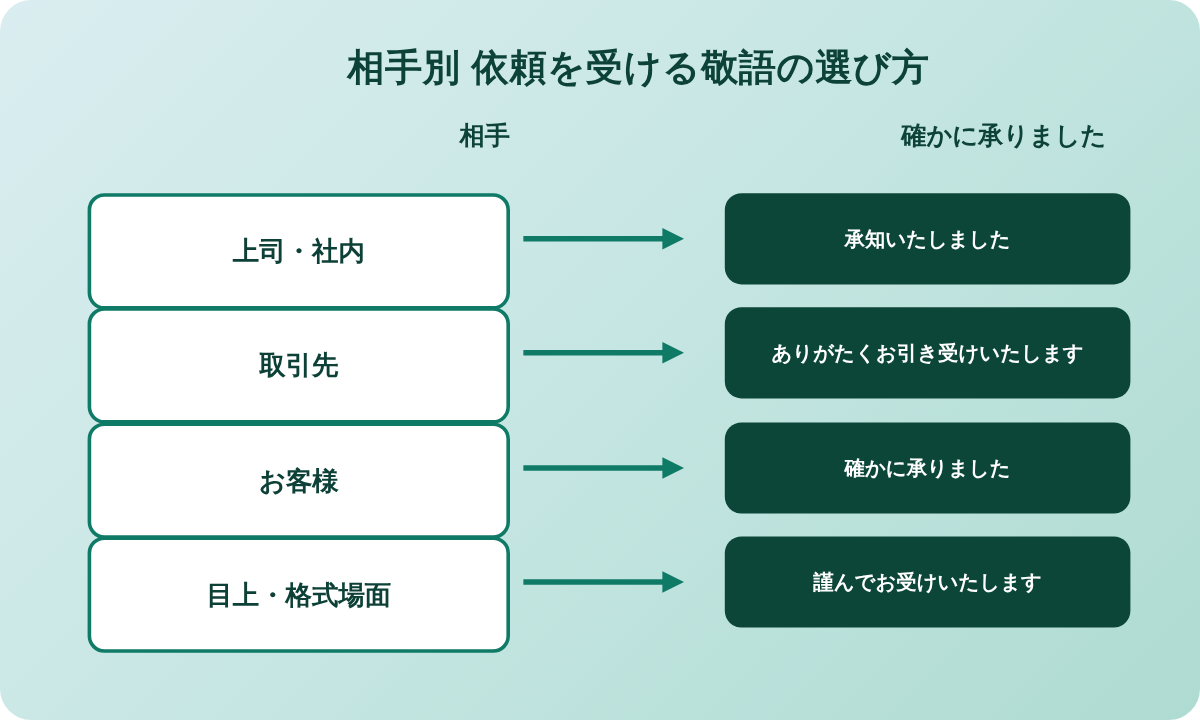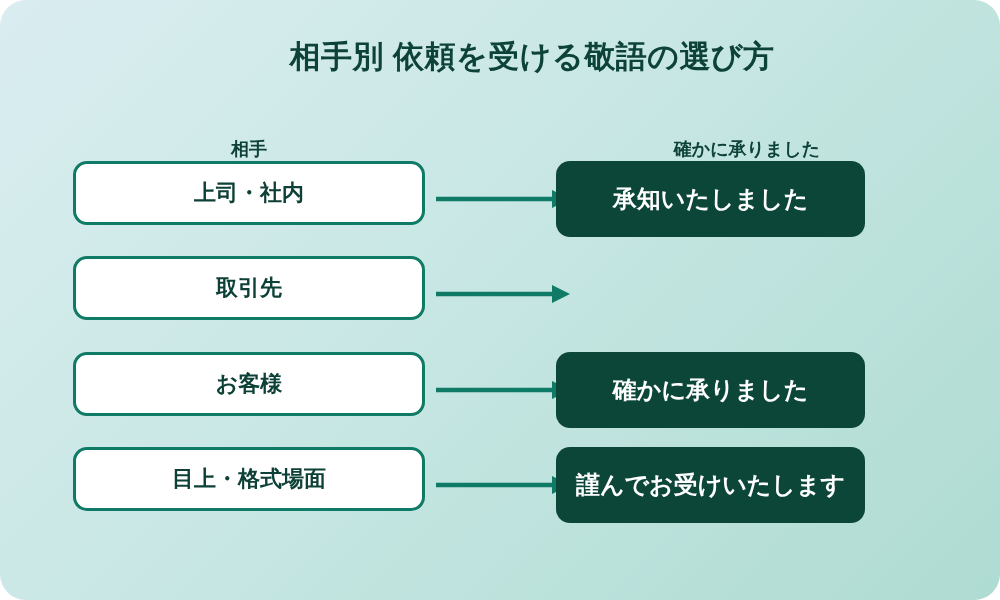--- a/index.html
+++ b/index.html
@@ -25,76 +25,75 @@
     font-size: 31px;
     font-weight: bold;
     color: #0c4237;
     letter-spacing: 0.5px;
     line-height: 38px;
     padding-left: 32px;
   }
   .col-header {
     position: absolute;
     top: 100px;
-    text-align: center;
-    font-size: 18px;
+    text-align: right;
+    font-size: 21px;
     font-weight: bold;
     color: #0c4237;
     line-height: 28px;
-    margin-top: 35px;
   }
   .col-header.left  { left: 73px;  width: 352px; }
   .col-header.right { left: 572px; width: 350px; }
   .row {
     position: absolute;
     left: 0;
     width: 100%;
     height: 76px;
   }
   .row-0 { top: 161px; }
   .row-1 { top: 256px; padding-left: 40px; }
   .row-2 { top: 352px; }
   .row-3 { top: 447px; }
   .recipient-box {
     position: absolute;
     left: 73px;
     top: 0;
     width: 352px;
-    height: 64px;
+    height: 97px;
     box-sizing: border-box;
     background: #ffffff;
     border: 3px solid #0f7a66;
     border-radius: 14px;
     display: flex;
     align-items: center;
     justify-content: center;
     font-size: 22px;
     font-weight: bold;
     color: #0d4036;
   }
   .arrow {
     position: absolute;
     left: 436px;
     top: 25px;
     width: 136px;
     height: 26px;
   }
   .expression-box {
     position: absolute;
-    left: 556px;
+    left: 604px;
     top: 0;
-    width: 309px;
+    width: 338px;
     height: 76px;
     box-sizing: border-box;
     background: #0c4639;
     border-radius: 14px;
     display: flex;
     align-items: center;
     justify-content: center;
-    font-size: 24px;
+    font-size: 17px;
     font-weight: bold;
     color: #ffffff;
     text-align: center;
     padding: 0 8px;
   }
 </style>
 </head>
 <body>
 
 <div class="card">
@@ -118,20 +117,23 @@
   </div>
 
   <div class="row row-1">
     <div class="recipient-box">
       <span>取引先</span>
     </div>
     <svg class="arrow" viewBox="0 0 136 26">
       <line x1="0" y1="13" x2="118" y2="13" stroke="#0f7a66" stroke-width="4.5"></line>
       <polygon points="116,4 134,13 116,22" fill="#0f7a66"></polygon>
     </svg>
+    <div class="expression-box">
+      <span>ありがたくお引き受けいたします</span>
+    </div>
   </div>
 
   <div class="row row-3">
     <div class="recipient-box">
       <span>目上・格式場面</span>
     </div>
     <svg class="arrow" viewBox="0 0 136 26">
       <line x1="0" y1="13" x2="118" y2="13" stroke="#0f7a66" stroke-width="4.5"></line>
       <polygon points="116,4 134,13 116,22" fill="#0f7a66"></polygon>
     </svg>

